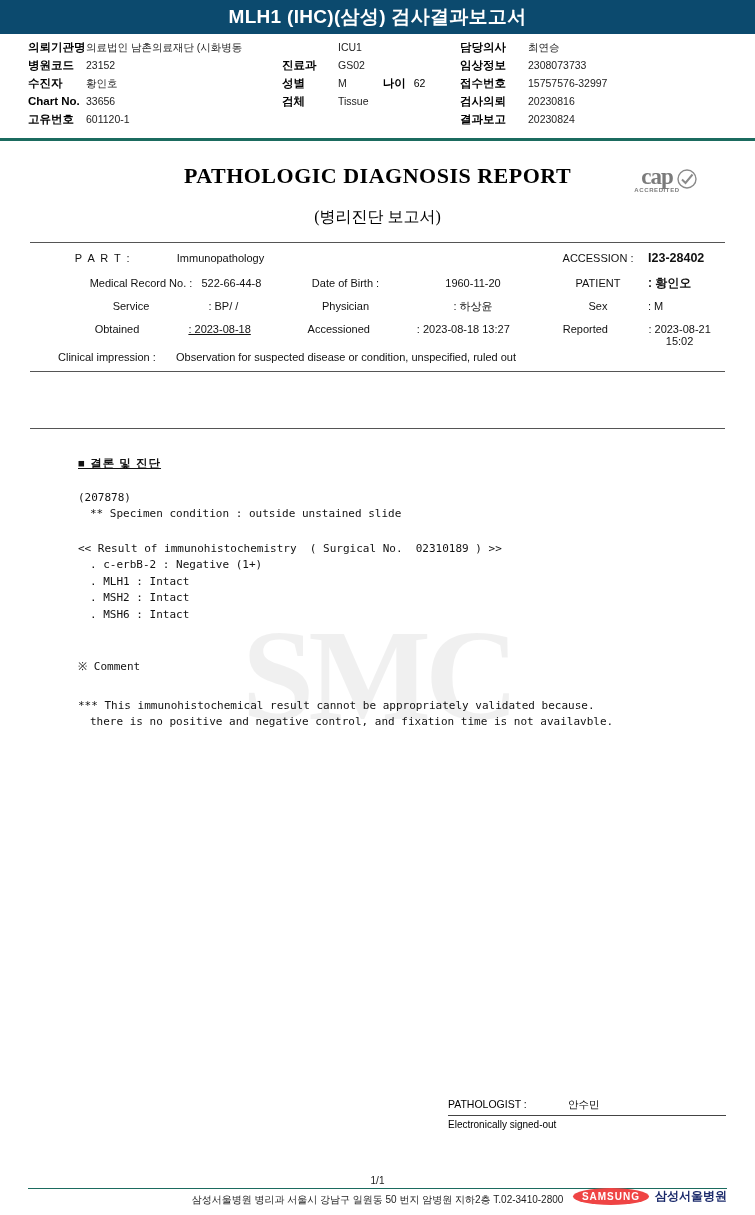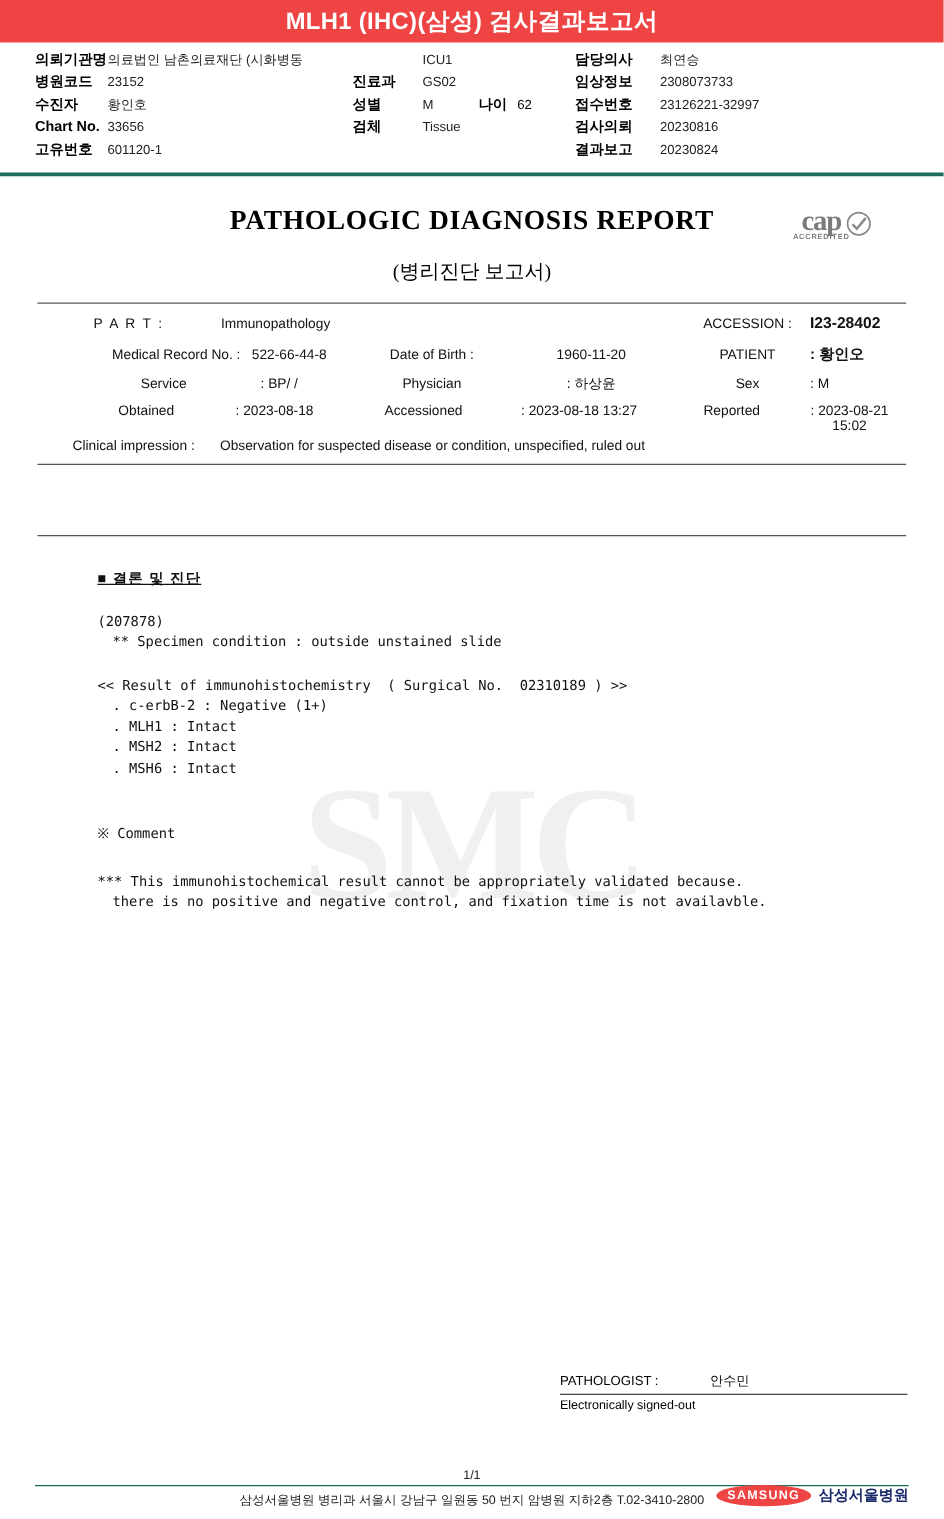--- a/index.html
+++ b/index.html
@@ -11,21 +11,21 @@
     width: 755px;
     height: 1215px;
     font-family: "Liberation Sans", sans-serif;
     color: #000;
     position: relative;
     overflow: hidden;
   }
 
   
   .title-bar {
-    background: #ef4444;
+    background: #0c4a6e;
     height: 34px;
     display: flex;
     align-items: center;
     justify-content: center;
   }
   .title-bar .title-text {
     color: #ffffff;
     font-size: 19px;
     font-weight: bold;
     letter-spacing: 0.3px;
@@ -281,21 +281,21 @@
   <div class="pat-row">
     <div class="cell-lbl col-a">수진자</div>
     <div class="cell-val col-b">황인호</div>
     <div class="cell-lbl col-c">성별</div>
     <div class="col-d" style="display:flex;align-items:baseline;">
       <span class="cell-val">M</span>
       <span class="age-lbl">나이</span>
       <span class="age-val">62</span>
     </div>
     <div class="cell-lbl col-e">접수번호</div>
-    <div class="cell-val col-f">23126221-32997</div>
+    <div class="cell-val col-f">15757576-32997</div>
   </div>
 
   <div class="pat-row">
     <div class="cell-lbl col-a">Chart No.</div>
     <div class="cell-val col-b">33656</div>
     <div class="cell-lbl col-c">검체</div>
     <div class="cell-val col-d">Tissue</div>
     <div class="cell-lbl col-e">검사의뢰</div>
     <div class="cell-val col-f">20230816</div>
   </div>
@@ -353,21 +353,21 @@
     </div>
     <div class="m-lbl mc3">Physician</div>
     <div class="m-val mc4">: 하상윤</div>
     <div class="m-lbl mc5" style="width:100px;">Sex</div>
     <div class="m-val">: M</div>
   </div>
 
   <div class="meta-row">
     <div class="m-lbl mc1n" style="width:235px;">
       <span>Obtained</span>
-      <span style="padding-left:46px;">: 2023-08-18</span>
+      <span style="padding-left:46px;text-decoration:underline;">: 2023-08-18</span>
     </div>
     <div class="m-lbl mc3">Accessioned</div>
     <div class="m-val mc4">: 2023-08-18 13:27</div>
     <div class="m-lbl mc5" style="width:100px;">Reported</div>
     <div class="m-val">: 2023-08-21 15:02</div>
   </div>
 
   <div class="clinical-row">
     <div class="m-lbl">Clinical impression :</div>
     <div class="m-val">Observation for suspected disease or condition, unspecified, ruled out</div>

